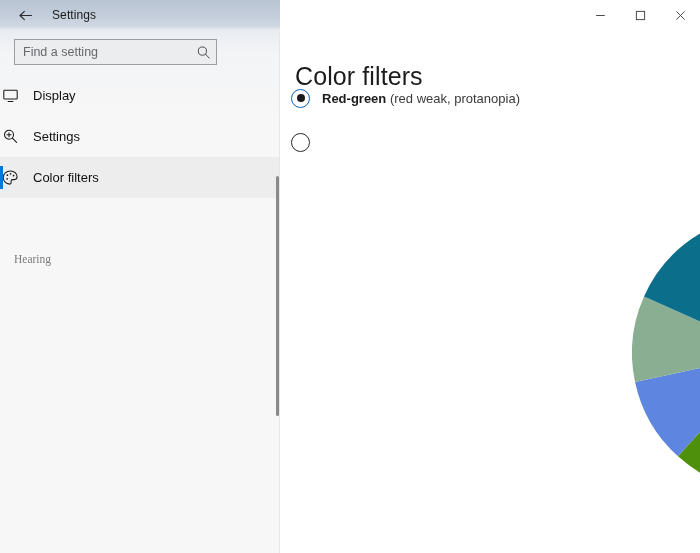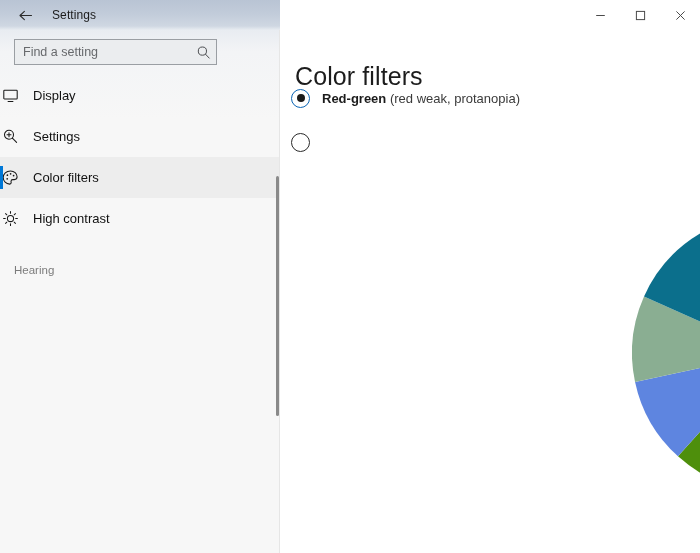--- a/index.html
+++ b/index.html
@@ -121,21 +121,21 @@
     font-size: 12.5px;
     font-weight: bold;
     color: #111111;
   }
 
   .group-label {
     margin: 40px 0 0 14px;
     font-size: 11.5px;
     color: #7c7c7c;
   }
-  .group-label.hearing { margin-top: 25px; }
+  .group-label.hearing { margin-top: 55px; font-family: Liberation Serif, serif; }
 
   .nav-list { margin-top: 10px; }
   .nav-item {
     position: relative;
     display: flex;
     align-items: center;
     height: 41px;
     box-sizing: border-box;
     cursor: default;
   }
@@ -330,29 +330,20 @@
             <path d="M8.5 1.9 c3.6 0 6.6 2.6 6.6 5.9 c0 2.0 -1.5 2.8 -2.8 2.8 h-1.5 c-1.0 0 -1.8 0.8 -1.8 1.8 c0 0.5 0.2 0.8 0.2 1.2 c0 0.8 -0.6 1.5 -1.5 1.5 c-3.6 0 -6.5 -3.0 -6.5 -6.6 c0 -3.6 3.0 -6.6 7.3 -6.6 Z" stroke-linejoin="round"></path>
             <circle cx="5.4" cy="6.2" r="0.85" fill="currentColor" stroke="none"></circle>
             <circle cx="8.6" cy="4.8" r="0.85" fill="currentColor" stroke="none"></circle>
             <circle cx="11.6" cy="6.6" r="0.85" fill="currentColor" stroke="none"></circle>
             <circle cx="5.2" cy="9.8" r="0.85" fill="currentColor" stroke="none"></circle>
           </svg>
         </span>
         <span class="nav-label">Color filters</span>
       </div>
 
-      <div class="nav-item">
-        <span class="nav-icon">
-          <svg width="17" height="17" viewBox="0 0 17 17" fill="none" stroke="currentColor" stroke-width="1.05">
-            <circle cx="8.5" cy="8.5" r="3.1"></circle>
-            <path d="M8.5 1.6 V3.3 M8.5 13.7 V15.4 M1.6 8.5 H3.3 M13.7 8.5 H15.4 M3.6 3.6 L4.8 4.8 M12.2 12.2 L13.4 13.4 M13.4 3.6 L12.2 4.8 M4.8 12.2 L3.6 13.4" stroke-linecap="round"></path>
-          </svg>
-        </span>
-        <span class="nav-label">High contrast</span>
-      </div>
 
 
     </nav>
 
     <div class="group-label hearing">Hearing</div>
 
     <div class="sidebar-scrollbar"></div>
     <div class="sidebar-edge"></div>
   </aside>
 

